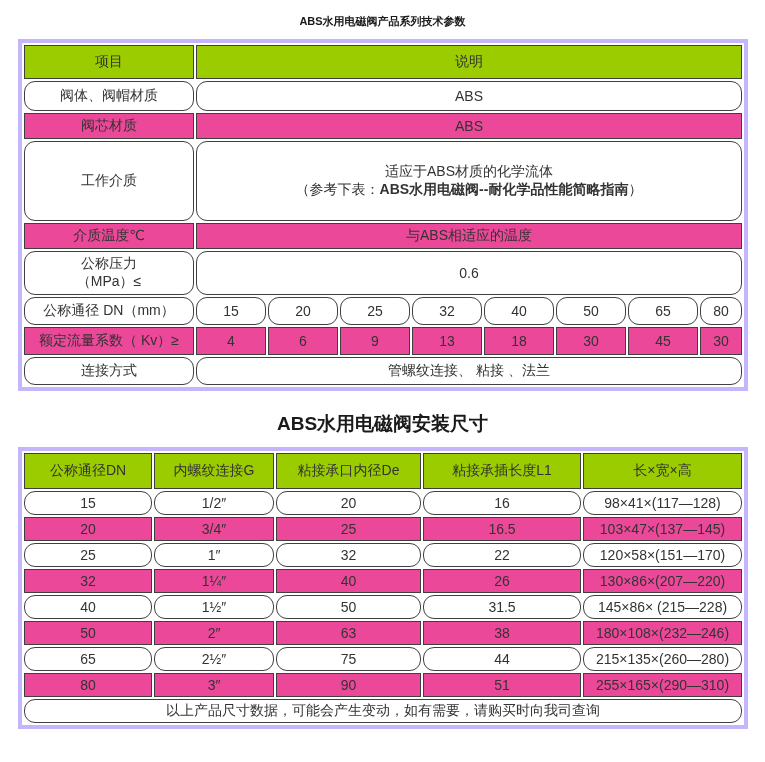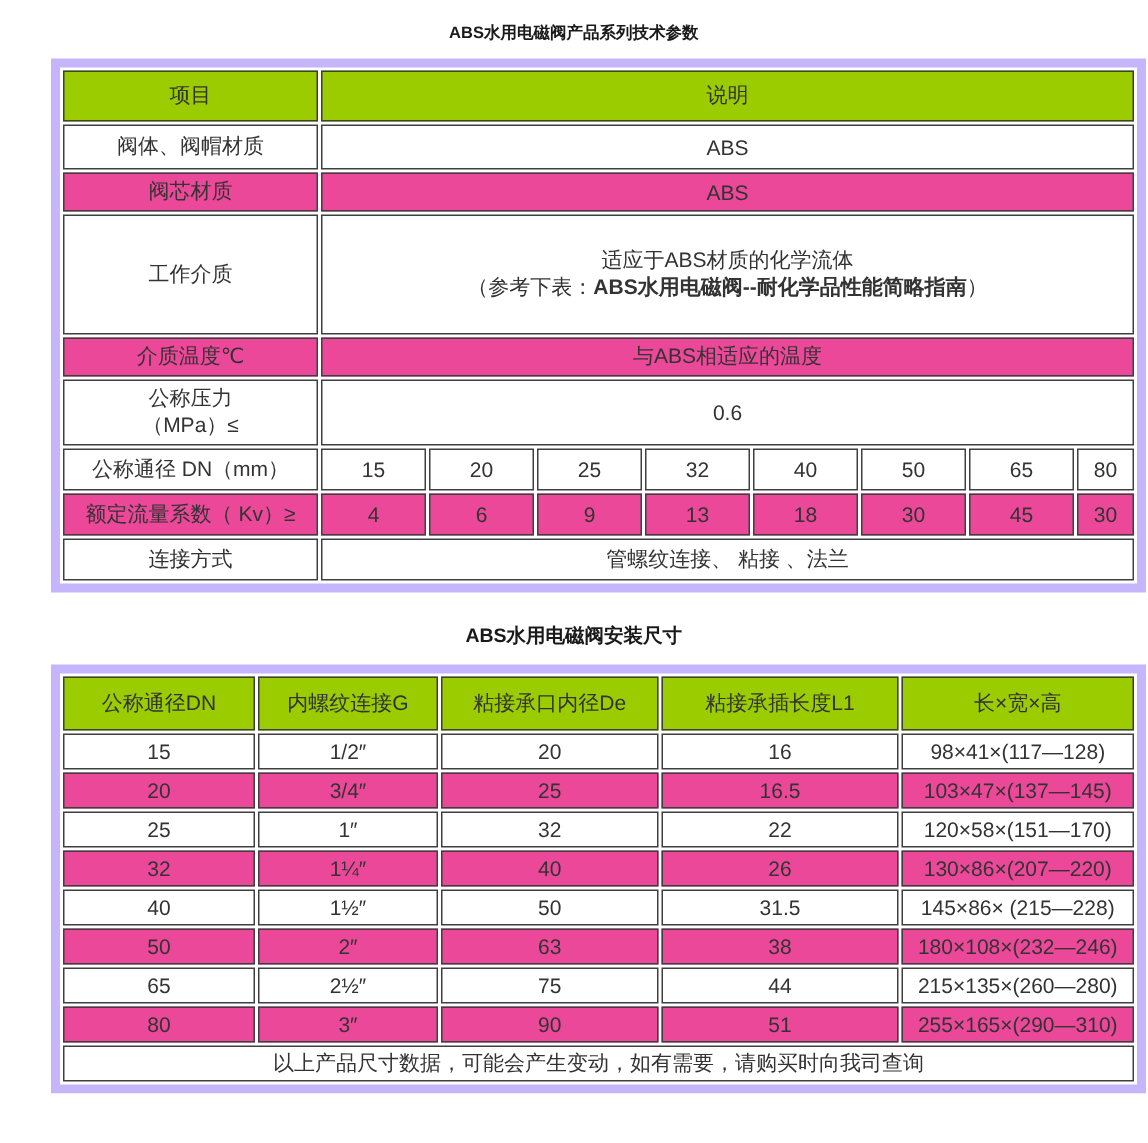--- a/index.html
+++ b/index.html
@@ -13,50 +13,50 @@
 
   .doc-title {
     text-align: center;
     font-size: 11px;
     font-weight: bold;
     color: #1a1a1a;
     margin: 14px 0 10px 0;
   }
   .doc-title2 {
     text-align: center;
-    font-size: 13px;
+    font-size: 19px;
     font-weight: bold;
     color: #1a1a1a;
     margin: 20px 0 10px 0;
   }
 
   table.spec {
     border-collapse: separate;
     border-spacing: 2px;
     table-layout: fixed;
     width: 730px;
-    margin-left: 34px;
-    border: 6px solid #c4b5fd;
+    margin-left: 18px;
+    border: 4px solid #c4b5fd;
     background: #ffffff;
     font-size: 14px;
   }
   table.spec th, table.spec td {
     border: 1px solid #3f3f3f;
     text-align: center;
     vertical-align: middle;
     padding: 1px 2px;
     font-weight: normal;
     overflow: hidden;
     white-space: nowrap;
   }
   table.spec td.wrap { white-space: normal; }
 
   .hdr { background: #9bcc00; }
   .mint { background: #ec4899; }
-  .white { background: #ffffff; }
+  .white { background: #ffffff; border-radius: 11px; }
 
   
   .h-head td, .h-head th { height: 30px; }
   .h-body  td { height: 26px; }
   .h-core  td { height: 22px; }
   .h-med   td { height: 76px; }
   .h-temp  td { height: 22px; }
   .h-press td { height: 40px; }
   .h-power td { height: 22px; }
   .h-dn    td { height: 24px; }

